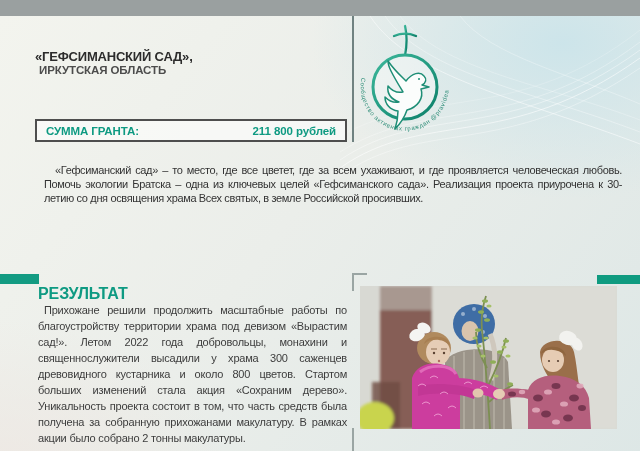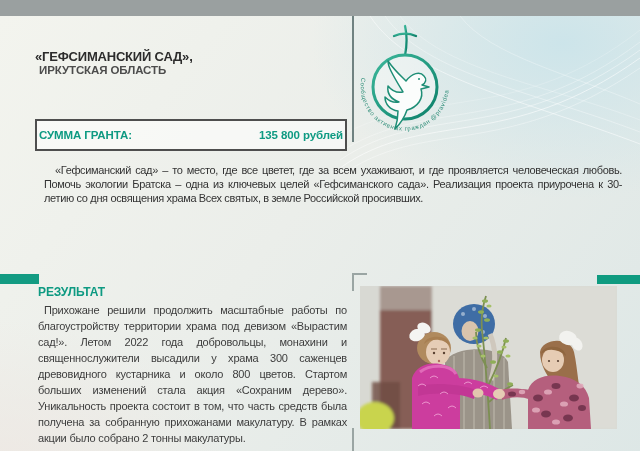--- a/index.html
+++ b/index.html
@@ -15,37 +15,37 @@
     background:rgba(125,115,108,.38);}
   
   .title{position:absolute;left:35px;top:33px;font-size:13px;font-weight:bold;
     color:#2c2c2c;letter-spacing:-.2px;white-space:nowrap;}
   .region{position:absolute;left:39px;top:48px;font-size:11.5px;font-weight:bold;
     color:#4c4c4c;letter-spacing:-.1px;white-space:nowrap;}
   .year{position:absolute;left:35px;top:66px;font-size:10.5px;color:#8d8d8d;white-space:nowrap;}
   .header-divider{position:absolute;left:352px;top:0;width:2px;height:126px;
     background:#5b6f6f;opacity:.85;}
   
-  .grant-box{position:absolute;left:35px;top:103px;width:312px;height:32px;
+  .grant-box{position:absolute;left:35px;top:103px;width:312px;height:23px;
     border:2px solid #4e4e4e;background:rgba(255,255,255,.55);
     display:flex;align-items:center;justify-content:space-between;
-    padding:0 2px;box-sizing:border-box;}
+    padding:0 9px;box-sizing:border-box;}
   .grant-box span{font-size:11.5px;font-weight:bold;color:#0e9a82;
     letter-spacing:-.1px;white-space:nowrap;}
   
   .logo{position:absolute;left:357px;top:8px;width:96px;height:112px;}
   
   .waves{position:absolute;right:0;top:0;width:300px;height:175px;pointer-events:none;}
   
   .intro{position:absolute;left:44px;top:147px;width:578px;
     font-size:11px;line-height:14px;letter-spacing:-.35px;color:#333;
     text-align:justify;text-indent:11px;hyphens:manual;}
   
   .accent-bar-left{position:absolute;left:0;top:258px;width:39px;height:10px;background:#139b82;}
-  .result-heading{position:absolute;left:38px;top:269px;font-size:12px;font-weight:bold;
+  .result-heading{position:absolute;left:38px;top:269px;font-size:16px;font-weight:bold;
     color:#0e9a82;letter-spacing:-.1px;}
   .result-body{position:absolute;left:38px;top:286px;width:309px;
     font-size:11px;line-height:16px;letter-spacing:-.2px;color:#3d3d3d;
     text-align:justify;text-indent:6px;hyphens:manual;}
   
   .photo-bracket{position:absolute;left:352px;top:257px;width:13px;height:16px;
     border-left:2px solid #9aa5a3;border-top:2px solid #9aa5a3;}
   .accent-bar-right{position:absolute;left:597px;top:259px;width:43px;height:9px;background:#0f9b80;}
   .photo{position:absolute;left:360px;top:270px;width:257px;height:143px;overflow:hidden;
     background:#d8d9d3;}
@@ -95,21 +95,21 @@
     <circle cx="62" cy="55" r="1" fill="#1e8e76"></circle>
 
     <path id="logoArc" d="M5,52 A44,44 0 1 0 91,55" fill="none"></path>
     <text font-size="6" fill="#2f8e79" letter-spacing="0.7">
       <textPath href="#logoArc" startOffset="1%">Сообщество активных граждан @pravidea</textPath>
     </text>
   </svg>
 
   <div class="grant-box">
     <span>СУММА ГРАНТА:</span>
-    <span>135 800 рублей</span>
+    <span>211 800 рублей</span>
   </div>
 
   <div class="intro">«Гефсиманский сад» – то место, где все цветет, где за всем ухаживают, и где проявляется че­ловеческая любовь. Помочь экологии Братска – одна из ключевых целей «Гефсиманского сада». Реализация проекта приурочена к 30-летию со дня освящения храма Всех святых, в земле Рос­сийской просиявших.</div>
 
   <div class="accent-bar-left"></div>
   <div class="result-heading">РЕЗУЛЬТАТ</div>
   <div class="result-body">Прихожане решили продолжить масштабные работы по благоу­стройству территории храма под девизом «Вырастим сад!». Летом 2022 года добровольцы, монахини и священнослужители выса­дили у храма 300 саженцев древовидного кустарника и около 800 цветов. Стартом больших изменений стала акция «Сохраним дере­во». Уникальность проекта состоит в том, что часть средств была получена за собранную прихожанами макулатуру. В рамках акции было собрано 2 тонны макулатуры.</div>
 
   <div class="photo-bracket"></div>
   <div class="accent-bar-right"></div>

